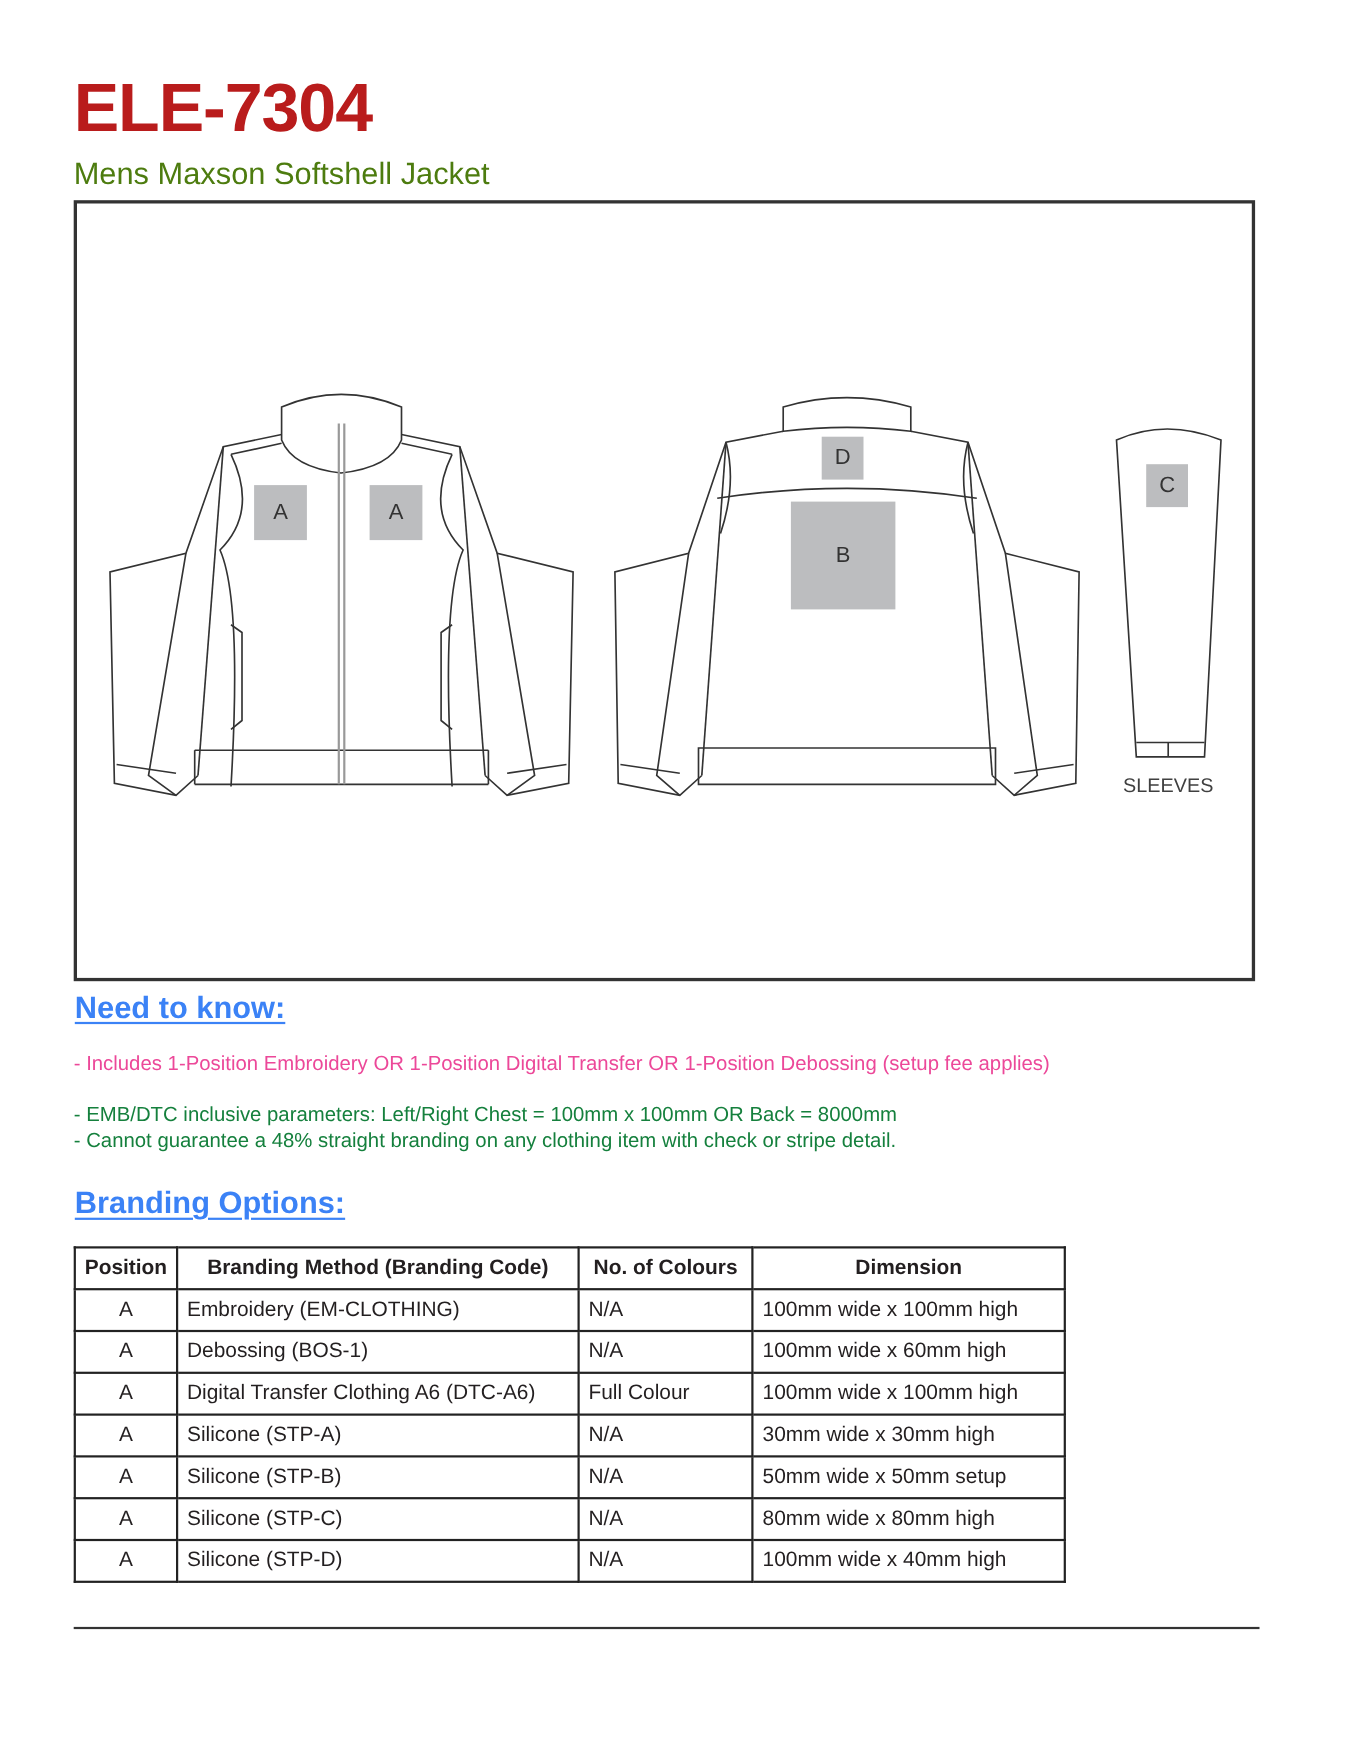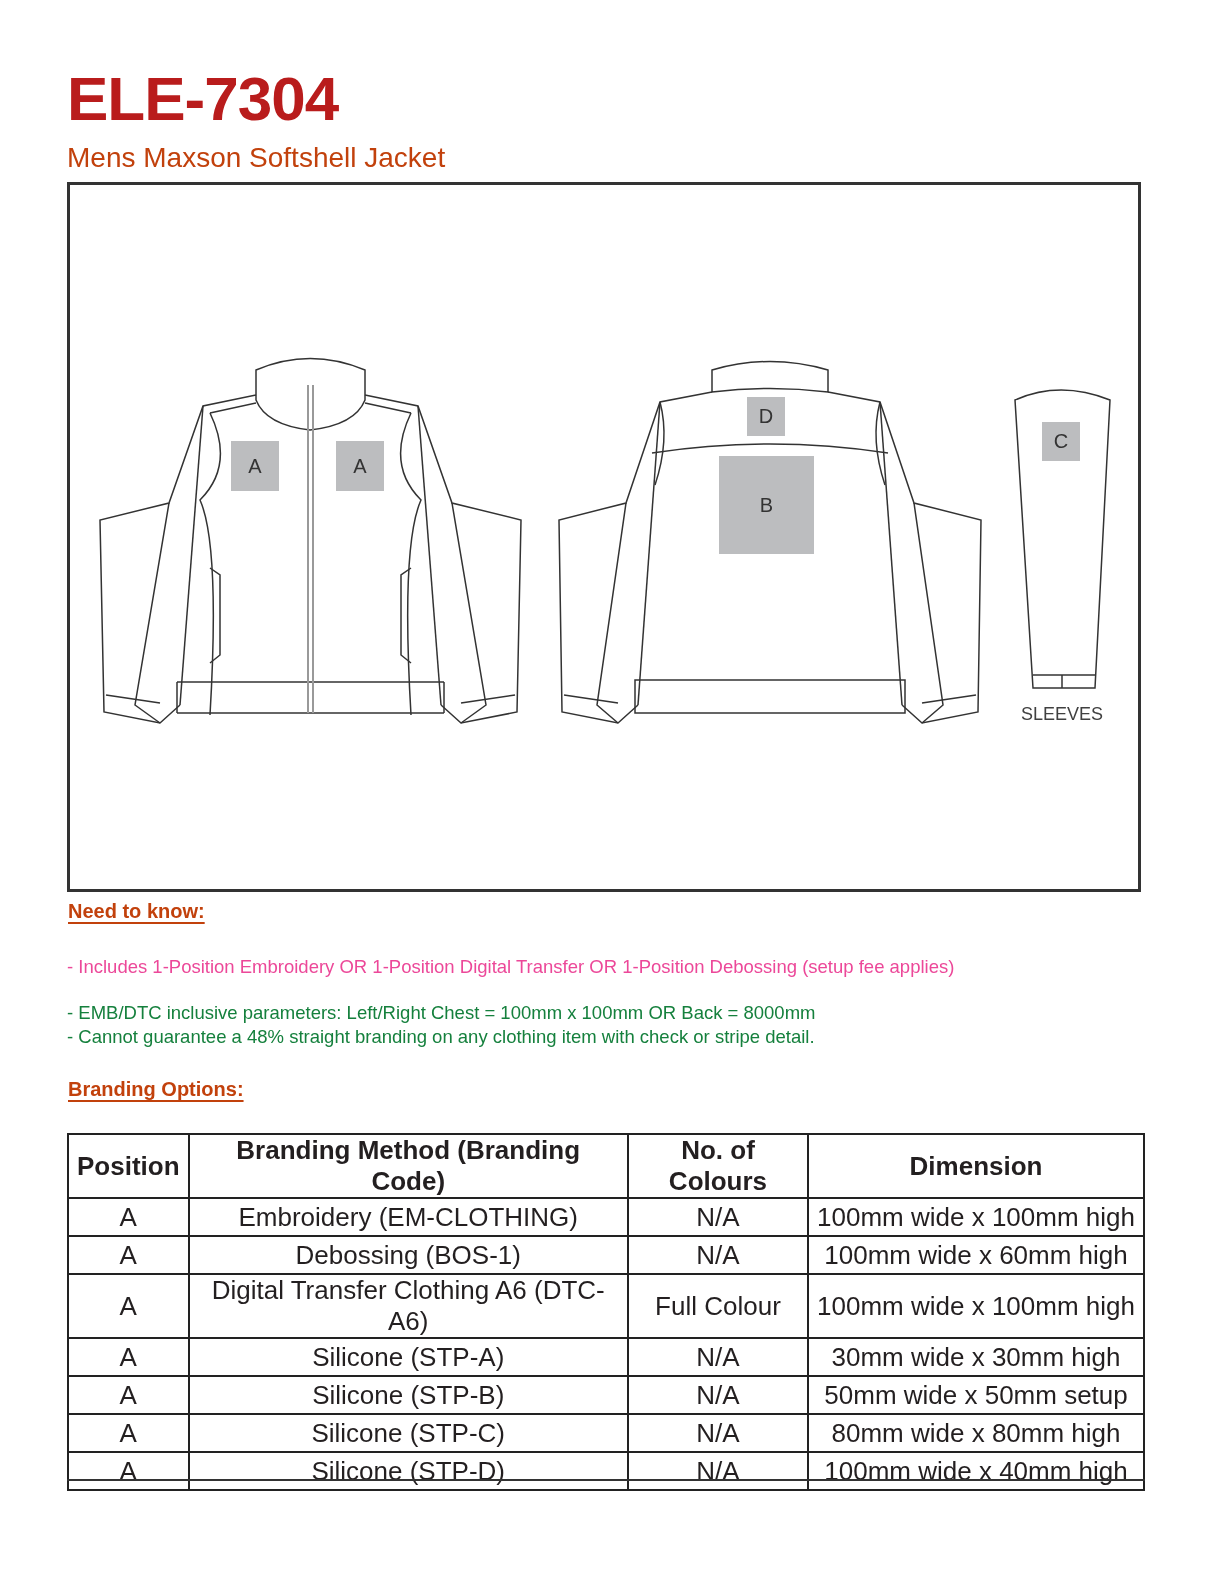--- a/index.html
+++ b/index.html
@@ -1,27 +1,27 @@
 <!DOCTYPE html>
 <html><head>
 <meta charset="utf-8">
 <style>
   html, body { margin: 0; padding: 0; background: #ffffff; }
   body { width: 1224px; height: 1584px; position: relative; font-family: "Liberation Sans", sans-serif; color: #231f20; overflow: hidden; }
   .code { position: absolute; left: 67px; top: 68px; font-size: 62px; font-weight: bold; color: #b91c1c; letter-spacing: -1px; line-height: 1; }
-  .subtitle { position: absolute; left: 67px; top: 143px; font-size: 28px; color: #c2410c; line-height: 1.1; }
+  .subtitle { position: absolute; left: 67px; top: 143px; font-size: 28px; color: #4d7c0f; line-height: 1.1; }
   .diagram-box { position: absolute; left: 67px; top: 182px; width: 1068px; height: 704px; border: 3px solid #333; box-sizing: content-box; }
   .diagram-box svg { position: absolute; left: 0; top: 0; }
   .zone { position: absolute; background: #bcbdbf; display: flex; align-items: center; justify-content: center; font-size: 20px; color: #333; }
   .sleeves-label { position: absolute; font-size: 18px; color: #404040; }
-  .h2 { position: absolute; left: 68px; font-size: 20px; font-weight: bold; color: #c2410c; text-decoration: underline; text-underline-offset: 4px; text-decoration-thickness: 2px; }
+  .h2 { position: absolute; left: 68px; font-size: 28px; font-weight: bold; color: #3b82f6; text-decoration: underline; text-underline-offset: 4px; text-decoration-thickness: 2px; }
   .note { position: absolute; left: 67px; font-size: 18.5px; color: #ec4899; white-space: nowrap; }
   .note.red { color: #15803d; }
-  table.branding { position: absolute; left: 67px; top: 1133px; width: 1078px; border-collapse: collapse; font-size: 26px; }
-  table.branding th, table.branding td { border: 2px solid #222; height: 36px; padding: 0 8px; text-align: center; }
+  table.branding { position: absolute; left: 67px; top: 1133px; width: 902px; border-collapse: collapse; font-size: 19px; }
+  table.branding th, table.branding td { border: 2px solid #222; height: 36px; padding: 0 8px; text-align: left; }
   table.branding th { font-weight: bold; text-align: center; }
   table.branding td.pos { text-align: center; }
   .bottom-rule { position: absolute; left: 67px; top: 1479px; width: 1078px; height: 0; border-top: 2px solid #333; }
 </style>
 </head>
 <body>
 
 <div class="code">ELE-7304</div>
 <div class="subtitle">Mens Maxson Softshell Jacket</div>
 

